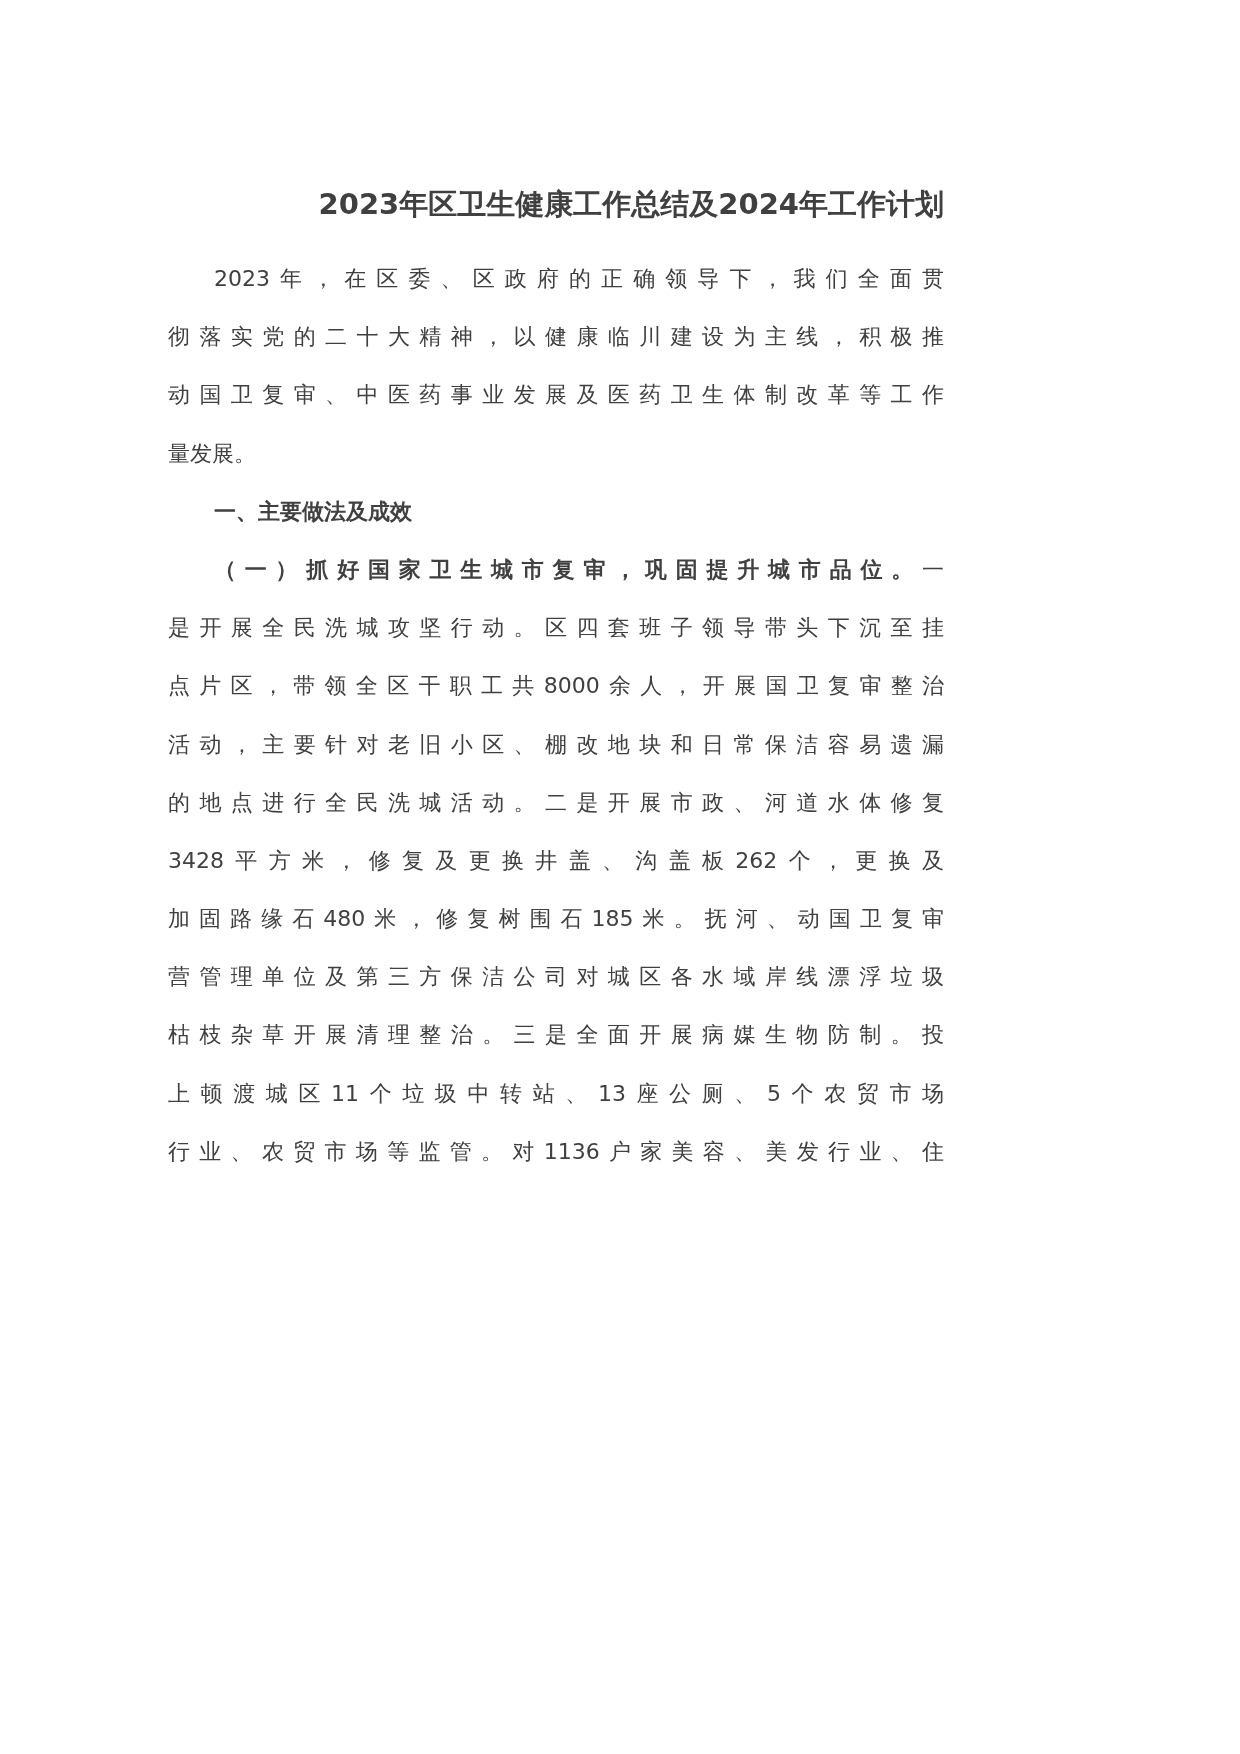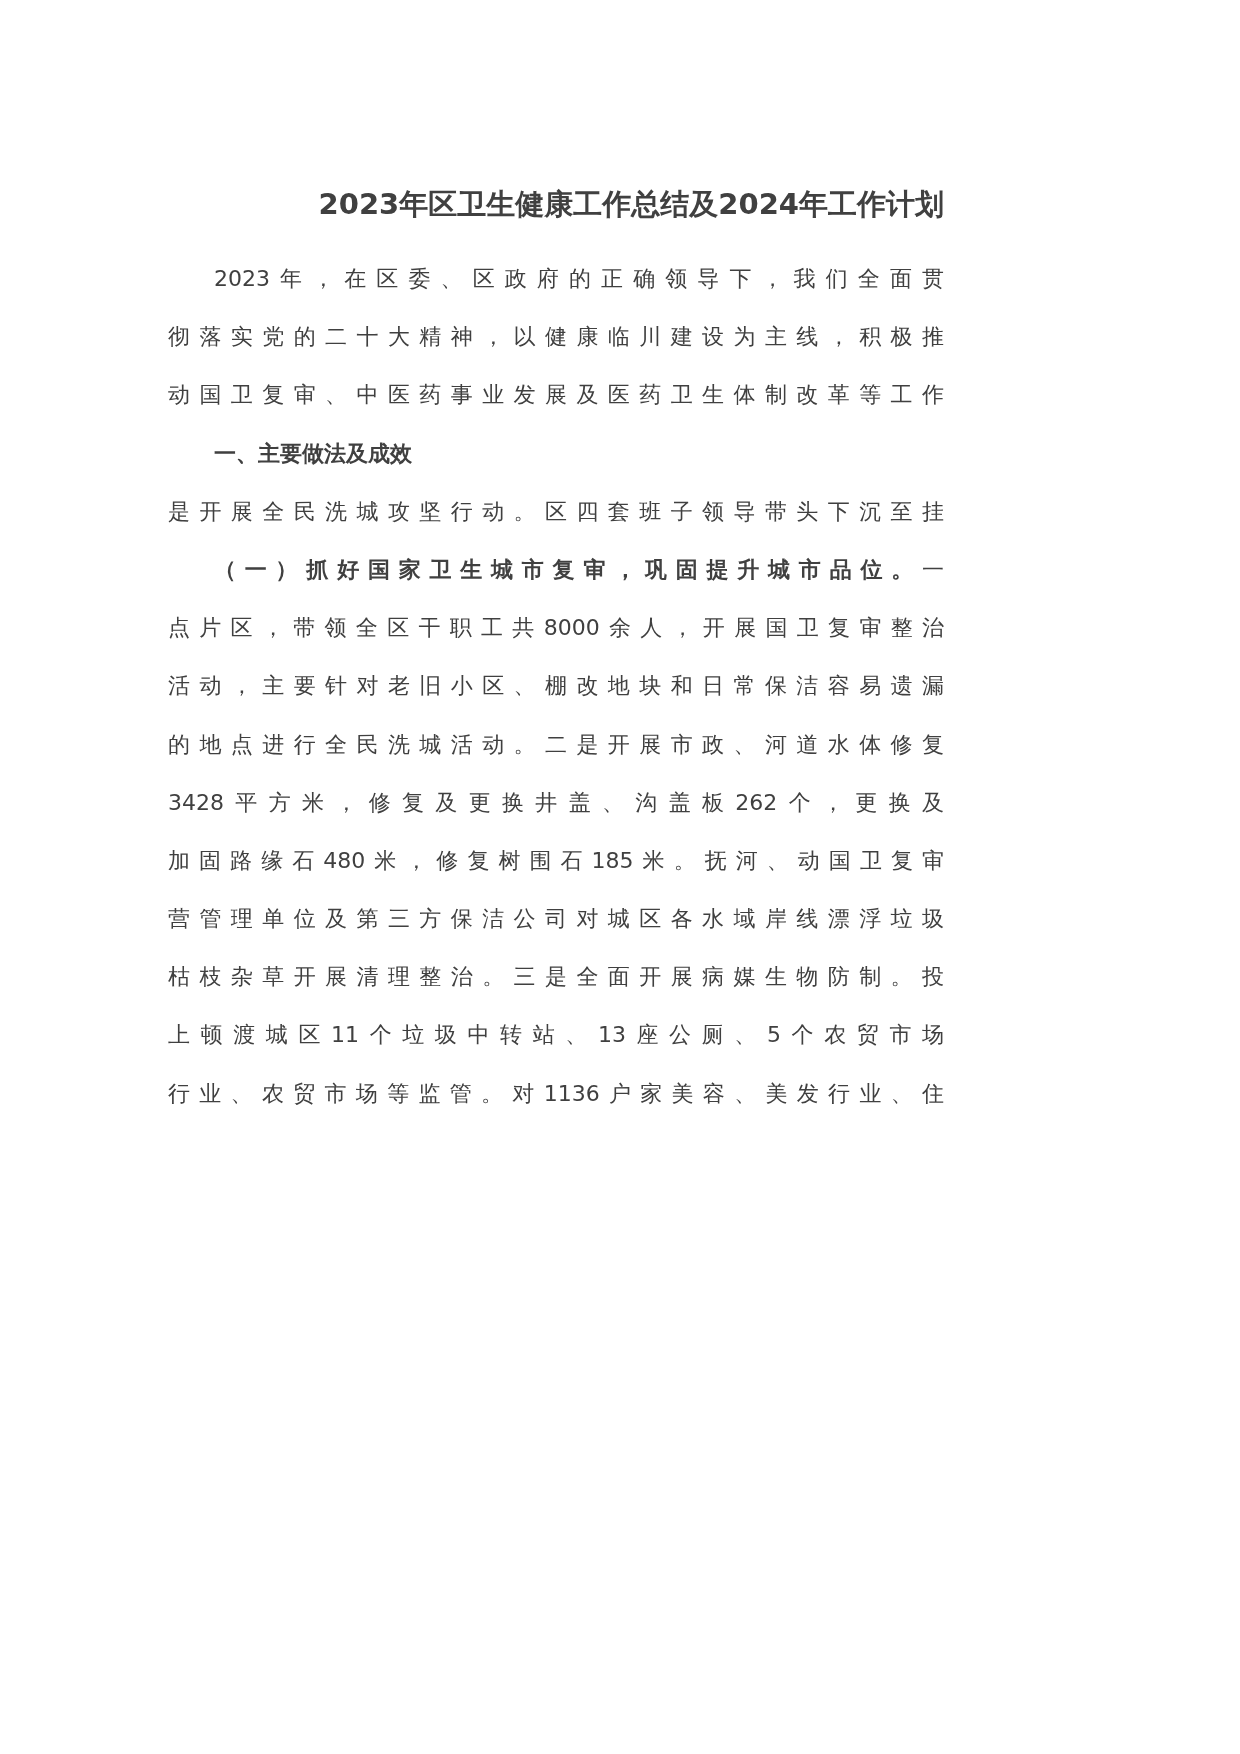--- a/index.html
+++ b/index.html
@@ -65,25 +65,26 @@
 </head>
 <body>
 
 <div class="page">
   <div class="title">2023年区卫生健康工作总结及2024年工作计划</div>
 
   <div class="body">
     <span class="line indent">2023年，在区委、区政府的正确领导下，我们全面贯</span>
     <span class="line">彻落实党的二十大精神，以健康临川建设为主线，积极推</span>
     <span class="line">动国卫复审、中医药事业发展及医药卫生体制改革等工作</span>
+    <span class="line last">量发展。</span>
 
     <span class="line last heading-indent">一、主要做法及成效</span>
 
+    <span class="line indent"><span class="bold">（一）抓好国家卫生城市复审，巩固提升城市品位。</span><span>一</span></span>
     <span class="line">是开展全民洗城攻坚行动。区四套班子领导带头下沉至挂</span>
-    <span class="line indent"><span class="bold">（一）抓好国家卫生城市复审，巩固提升城市品位。</span><span>一</span></span>
     <span class="line">点片区，带领全区干职工共8000余人，开展国卫复审整治</span>
     <span class="line">活动，主要针对老旧小区、棚改地块和日常保洁容易遗漏</span>
     <span class="line">的地点进行全民洗城活动。二是开展市政、河道水体修复</span>
     <span class="line">3428平方米，修复及更换井盖、沟盖板262个，更换及</span>
     <span class="line">加固路缘石480米，修复树围石185米。抚河、动国卫复审</span>
     <span class="line">营管理单位及第三方保洁公司对城区各水域岸线漂浮垃圾</span>
     <span class="line">枯枝杂草开展清理整治。三是全面开展病媒生物防制。投</span>
     <span class="line">上顿渡城区11个垃圾中转站、13座公厕、5个农贸市场</span>
     <span class="line">行业、农贸市场等监管。对1136户家美容、美发行业、住</span>
   </div>

